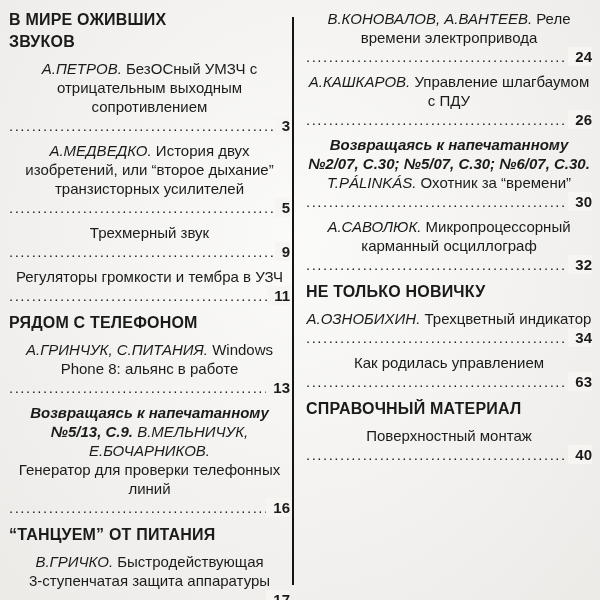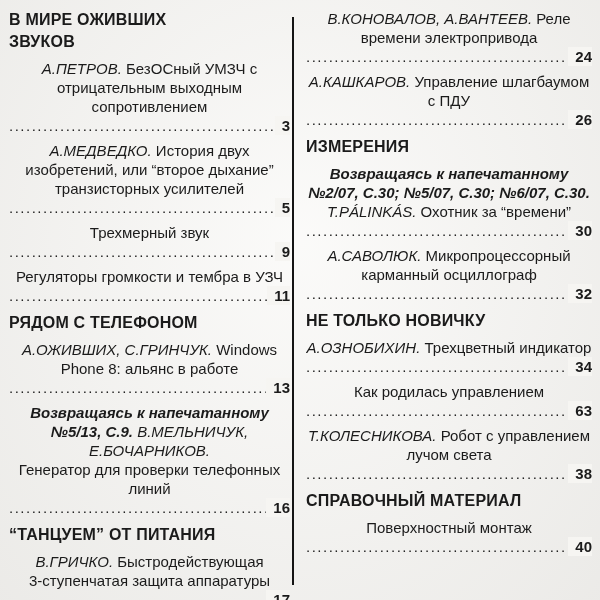--- a/index.html
+++ b/index.html
@@ -92,21 +92,21 @@
           <span class="pg">9</span>
         </div>
         <div class="entry">
           <span class="txt"><span class="seg normal">Регуляторы громкости и тембра в УЗЧ</span></span>
           <span class="pg">11</span>
         </div>
       </section>
       <section class="toc-section">
         <h2 class="section-title">РЯДОМ С ТЕЛЕФОНОМ</h2>
         <div class="entry">
-          <span class="txt"><span class="seg italic">А.ОЖИВШИХ, С.ГРИНЧУК.</span><span class="seg normal"> Windows Phone 8: альянс в работе</span></span>
+          <span class="txt"><span class="seg italic">А.ГРИНЧУК, С.ПИТАНИЯ.</span><span class="seg normal"> Windows Phone 8: альянс в работе</span></span>
           <span class="pg">13</span>
         </div>
         <div class="entry">
           <span class="txt"><span class="seg bolditalic">Возвращаясь к напечатанному</span><br><span class="seg bolditalic">№5/13, С.9.</span><span class="seg italic"> В.МЕЛЬНИЧУК, Е.БОЧАРНИКОВ.</span><br><span class="seg normal">Генератор для проверки телефонных</span><br><span class="seg normal">линий</span></span>
           <span class="pg">16</span>
         </div>
       </section>
       <section class="toc-section">
         <h2 class="section-title">“ТАНЦУЕМ” ОТ ПИТАНИЯ</h2>
         <div class="entry">
@@ -121,44 +121,39 @@
         <div class="entry">
           <span class="txt"><span class="seg italic">В.КОНОВАЛОВ, А.ВАНТЕЕВ.</span><span class="seg normal"> Реле времени электропривода</span></span>
           <span class="pg">24</span>
         </div>
         <div class="entry">
           <span class="txt"><span class="seg italic">А.КАШКАРОВ.</span><span class="seg normal"> Управление шлагбаумом</span><br><span class="seg normal">с ПДУ</span></span>
           <span class="pg">26</span>
         </div>
       </section>
       <section class="toc-section">
-        <h2 class="section-title">ИЗМЕРЕНИЯ</h2>
         <div class="entry">
           <span class="txt"><span class="seg bolditalic">Возвращаясь к напечатанному</span><br><span class="seg bolditalic">№2/07, С.30; №5/07, С.30; №6/07, С.30.</span><br><span class="seg italic">T.PÁLINKÁS.</span><span class="seg normal"> Охотник за “времени”</span></span>
           <span class="pg">30</span>
         </div>
         <div class="entry">
           <span class="txt"><span class="seg italic">А.САВОЛЮК.</span><span class="seg normal"> Микропроцессорный</span><br><span class="seg normal">карманный осциллограф</span></span>
           <span class="pg">32</span>
         </div>
       </section>
       <section class="toc-section">
         <h2 class="section-title">НЕ ТОЛЬКО НОВИЧКУ</h2>
         <div class="entry">
           <span class="txt"><span class="seg italic">А.ОЗНОБИХИН.</span><span class="seg normal"> Трехцветный индикатор</span></span>
           <span class="pg">34</span>
         </div>
         <div class="entry">
           <span class="txt"><span class="seg normal">Как родилась управлением</span></span>
           <span class="pg">63</span>
         </div>
-        <div class="entry">
-          <span class="txt"><span class="seg italic">Т.КОЛЕСНИКОВА.</span><span class="seg normal"> Робот с управлением лучом света</span></span>
-          <span class="pg">38</span>
-        </div>
       </section>
       <section class="toc-section">
         <h2 class="section-title">СПРАВОЧНЫЙ МАТЕРИАЛ</h2>
         <div class="entry">
           <span class="txt"><span class="seg normal">Поверхностный монтаж</span></span>
           <span class="pg">40</span>
         </div>
       </section>
     </div>
 </div>

